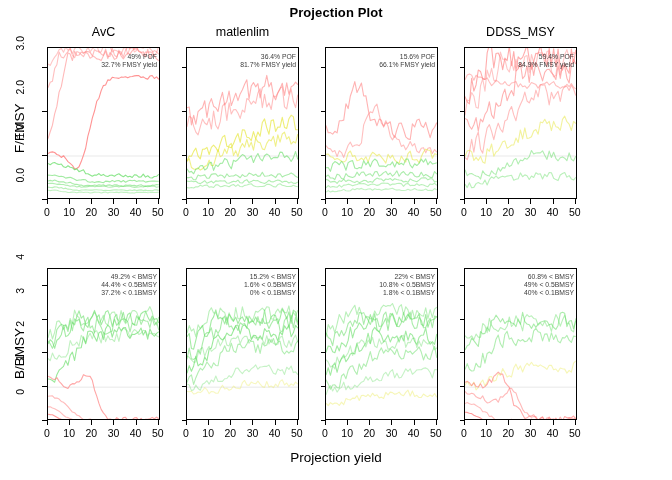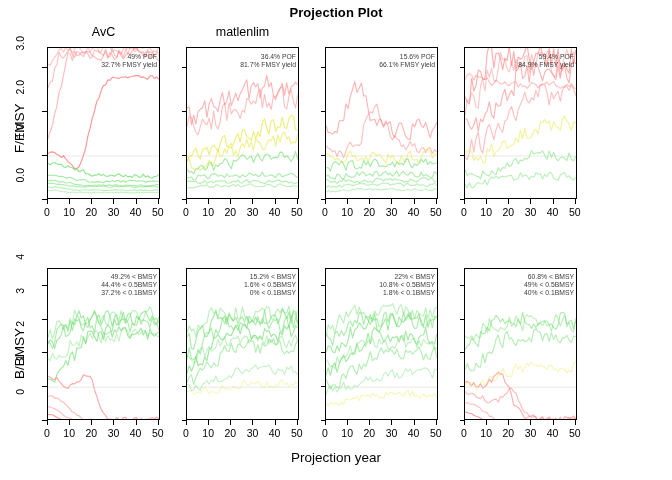--- a/index.html
+++ b/index.html
@@ -55,21 +55,21 @@
 </style>
 </head>
 <body>
 
 <div id="stage">
 
   <div class="main-title">Projection Plot</div>
 
   <div class="axis-label ylab" id="ylab-top" style="left: 12px; top: 153px;">F/FMSY</div>
   <div class="axis-label ylab" id="ylab-bottom" style="left: 12px; top: 379px;">B/BMSY</div>
-  <div class="axis-label xlab" id="xlab" style="left: 0px; width: 672px; top: 450px;">Projection year</div>
+  <div class="axis-label xlab" id="xlab" style="left: 0px; width: 672px; top: 450px;">Projection yield</div>
 
   <div id="panels-host">
       <div class="panel" style="left: 47px; top: 47px; width: 113px; height: 152px;">
         <div class="frame">
           <svg width="113" height="152" viewBox="0 0 113 152">
             <line x1="0" x2="113" y1="107.94" y2="107.94" stroke="#f0f0f0" stroke-width="1.6"></line>
             <path d="M0.00 90.69L2.22 83.74L4.43 77.20L6.65 65.89L8.86 58.45L11.08 44.16L13.29 38.65L15.51 27.02L17.73 15.89L19.94 4.88L22.16 6.06L24.37 12.53L26.59 3.27L28.80 7.43L31.02 7.07L33.24 3.99L35.45 5.33L37.67 3.45L39.88 3.58L42.10 4.41L44.31 7.64L46.53 8.92L48.75 10.87L50.96 11.24L53.18 12.56L55.39 7.86L57.61 3.09L59.82 10.49L62.04 4.56L64.25 7.20L66.47 11.37L68.69 10.22L70.90 2.14L73.12 8.00L75.33 10.83L77.55 7.45L79.76 5.08L81.98 6.16L84.20 2.92L86.41 0.56L88.63 -1.06L90.84 3.46L93.06 4.78L95.27 3.67L97.49 9.11L99.71 1.30L101.92 10.35L104.14 5.76L106.35 7.94L108.57 10.93L110.78 12.71" fill="none" stroke="#ff8080" stroke-opacity="0.55" stroke-width="1.1" stroke-linejoin="round"></path>
             <path d="M0.00 39.83L2.22 34.27L4.43 33.36L6.65 20.59L8.86 16.72L11.08 4.02L13.29 9.10L15.51 9.96L17.73 6.29L19.94 3.65L22.16 0.53L24.37 7.08L26.59 9.73L28.80 3.58L31.02 4.43L33.24 6.59L35.45 8.69L37.67 4.23L39.88 5.81L42.10 10.30L44.31 8.76L46.53 1.66L48.75 3.31L50.96 2.92L53.18 6.04L55.39 7.42L57.61 1.11L59.82 8.24L62.04 8.48L64.25 0.18L66.47 7.18L68.69 9.22L70.90 3.86L73.12 3.91L75.33 9.17L77.55 2.11L79.76 -0.89L81.98 0.86L84.20 -0.40L86.41 1.30L88.63 0.63L90.84 3.11L93.06 3.91L95.27 8.09L97.49 3.92L99.71 4.23L101.92 3.85L104.14 4.45L106.35 2.63L108.57 3.79L110.78 6.20" fill="none" stroke="#ff8080" stroke-opacity="0.5" stroke-width="1.1" stroke-linejoin="round"></path>
             <path d="M0.00 105.62L2.22 104.19L4.43 103.88L6.65 104.49L8.86 106.48L11.08 107.27L13.29 109.48L15.51 107.71L17.73 110.55L19.94 113.62L22.16 115.42L24.37 117.33L26.59 120.87L28.80 120.47L31.02 118.77L33.24 113.58L35.45 107.21L37.67 100.24L39.88 88.12L42.10 80.09L44.31 70.16L46.53 63.02L48.75 53.28L50.96 50.22L53.18 42.60L55.39 37.59L57.61 37.08L59.82 31.86L62.04 32.27L64.25 29.30L66.47 29.80L68.69 30.01L70.90 30.38L73.12 29.11L75.33 29.23L77.55 28.81L79.76 29.87L81.98 28.82L84.20 28.44L86.41 27.85L88.63 27.58L90.84 27.64L93.06 29.51L95.27 28.86L97.49 30.39L99.71 31.17L101.92 28.08L104.14 27.47L106.35 30.50L108.57 28.88L110.78 31.36" fill="none" stroke="#ff8080" stroke-opacity="0.85" stroke-width="1.1" stroke-linejoin="round"></path>
             <path d="M0.00 15.99L2.22 17.39L4.43 12.82L6.65 9.12L8.86 6.29L11.08 1.75L13.29 0.41L15.51 4.19L17.73 -1.10L19.94 2.28L22.16 0.33L24.37 5.38L26.59 0.93L28.80 -2.08L31.02 -0.69L33.24 1.80L35.45 5.03L37.67 4.00L39.88 -0.71L42.10 3.82L44.31 0.73L46.53 -0.67L48.75 -3.62L50.96 4.66L53.18 3.73L55.39 -1.98L57.61 -3.40L59.82 -4.22L62.04 -1.49L64.25 4.03L66.47 2.06L68.69 2.83L70.90 4.26L73.12 6.55L75.33 0.74L77.55 -1.08L79.76 6.47L81.98 -0.40L84.20 -2.65L86.41 4.02L88.63 2.48L90.84 -2.53L93.06 -0.42L95.27 0.27L97.49 -2.05L99.71 -1.72L101.92 0.43L104.14 2.80L106.35 7.49L108.57 4.49L110.78 -1.96" fill="none" stroke="#ff8080" stroke-opacity="0.45" stroke-width="1.1" stroke-linejoin="round"></path>
@@ -361,13 +361,14 @@
       <div class="tick-lbl x" style="left: 493.314px; width: 30px; top: 427px;">20</div>
       <div class="tick-mark" style="left: 530px; top: 420px; width: 1px; height: 5px;"></div>
       <div class="tick-lbl x" style="left: 515.471px; width: 30px; top: 427px;">30</div>
       <div class="tick-mark" style="left: 553px; top: 420px; width: 1px; height: 5px;"></div>
       <div class="tick-lbl x" style="left: 537.627px; width: 30px; top: 427px;">40</div>
       <div class="tick-mark" style="left: 575px; top: 420px; width: 1px; height: 5px;"></div>
       <div class="tick-lbl x" style="left: 559.784px; width: 30px; top: 427px;">50</div>
     </div>
 <div class="panel-title" style="left: 186px; width: 113px; top: 25px;">matlenlim</div>
     <div class="panel-title" style="left: 47px; width: 113px; top: 25px;">AvC</div>
+    <div class="panel-title" style="left: 464px; width: 113px; top: 25px;">DDSS_MSY</div>
   </div>
 
 </body></html>

